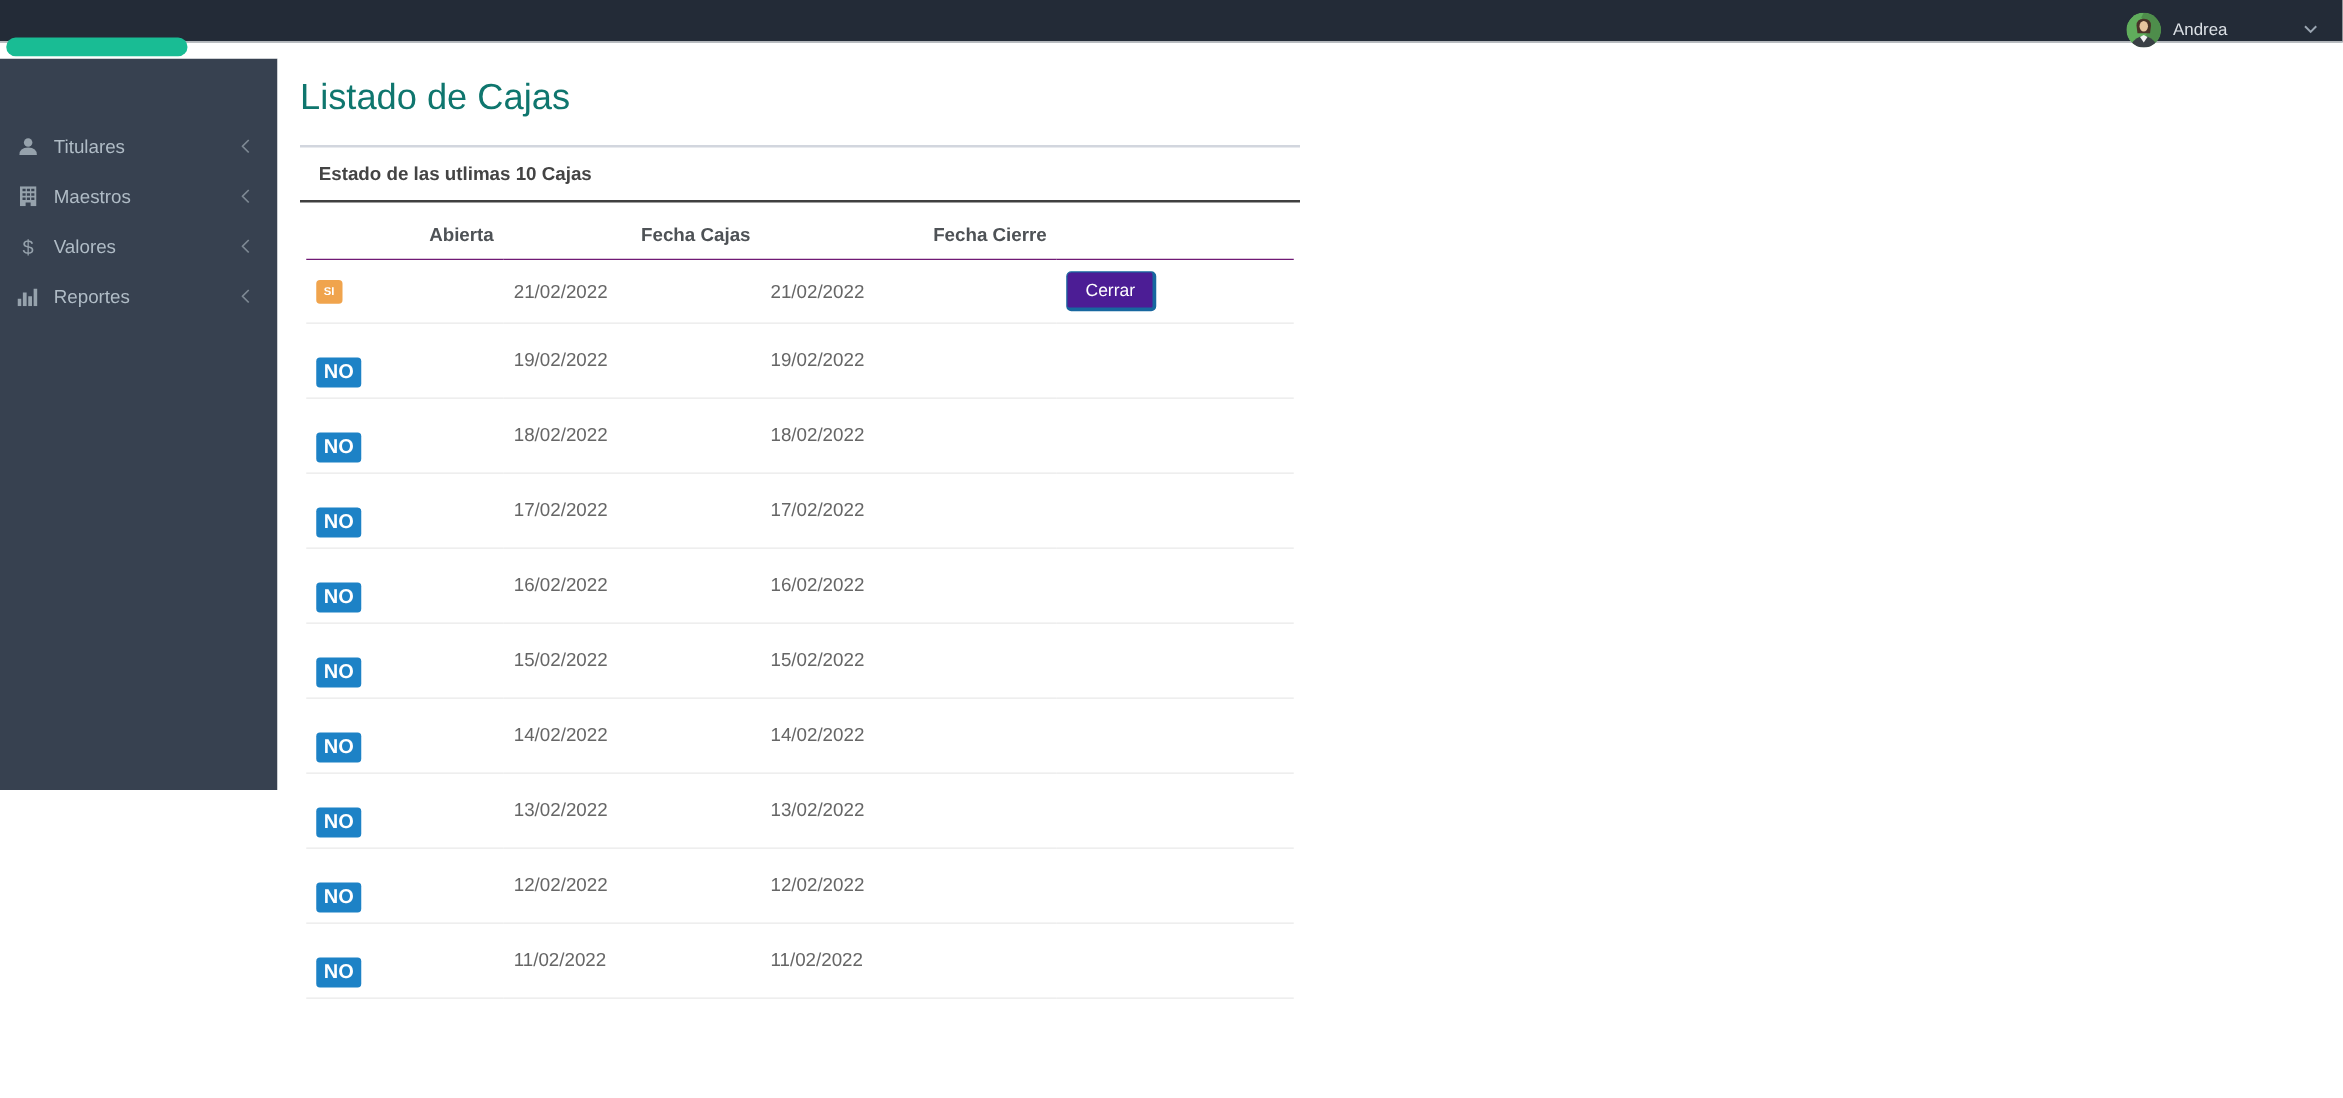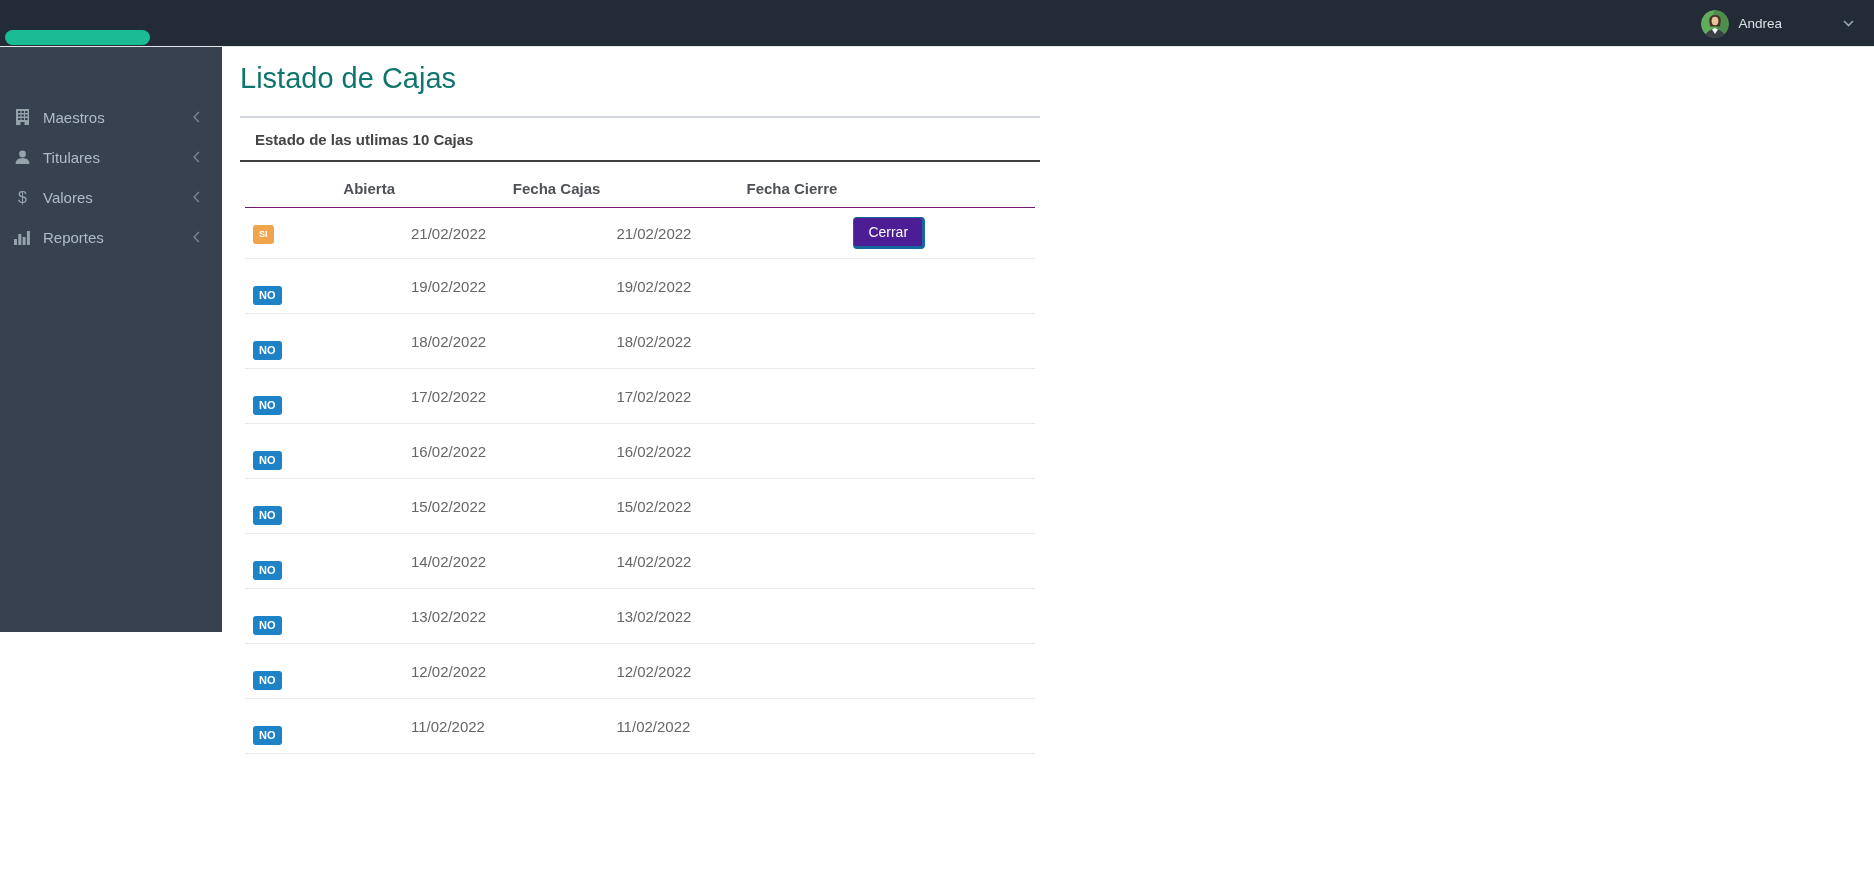--- a/index.html
+++ b/index.html
@@ -6,21 +6,21 @@
   html, body {
     width: 1874px; height: 878px;
     background: #ffffff;
     font-family: "Liberation Sans", sans-serif;
     overflow: hidden;
   }
 
   
   .navbar {
     position: absolute; top: 0; left: 0;
-    width: 1874px; height: 47px;
+    width: 1874px; height: 34px;
     background: #232b37;
     border-bottom: 1px solid #e2e5e8;
     z-index: 10;
   }
   .brand-pill {
     position: absolute; left: 5px; top: 30px;
     width: 145px; height: 15px;
     border-radius: 8px;
     background: #19bc94;
     cursor: pointer;
@@ -107,21 +107,21 @@
   }
   table.cajas tr.row-open td { padding: 9px 8px; }
 
   .badge {
     display: inline-block;
     color: #fff; font-weight: bold;
     border-radius: 3px;
     line-height: 1;
   }
   .badge-si { background: #f0a44d; font-size: 9px; padding: 5px 6px; }
-  .badge-no { background: #1d82c6; font-size: 11px; padding: 4px 6px; margin-top: 19px; }
+  .badge-no { background: #1d82c6; font-size: 16px; padding: 4px 6px; margin-top: 19px; }
 
   .btn-cerrar {
     background: #4c1d95;
     color: #fff; font-size: 14px;
     font-family: "Liberation Sans", sans-serif;
     padding: 6px 14px;
     border: 1px solid #17679f;
     border-right-width: 3px;
     border-bottom-width: 3px;
     border-radius: 4px;
@@ -152,40 +152,40 @@
         </svg>
     </span>
   </div>
 </header>
 
 <aside class="sidebar">
   <ul class="sidebar-menu">
 
     <li class="sidebar-item">
       <span class="mi">
-        <svg width="15" height="16" viewBox="0 0 15 16" fill="currentColor">
-          <path d="M1 0 h13 v16 h-4.5 v-3 h-4 v3 H1 z M3 2 h2.5 v2 H3 z M6.5 2 h2.5 v2 H6.5 z M10 2 h2.5 v2 H10 z M3 5.5 h2.5 v2 H3 z M6.5 5.5 h2.5 v2 H6.5 z M10 5.5 h2.5 v2 H10 z M3 9 h2.5 v2 H3 z M6.5 9 h2.5 v2 H6.5 z M10 9 h2.5 v2 H10 z" fill-rule="evenodd"></path>
-        </svg>
-      </span>
-      <span class="label">Maestros</span>
+        <svg width="15" height="15" viewBox="0 0 15 15" fill="currentColor">
+          <circle cx="7.5" cy="4" r="3.4"></circle>
+          <path d="M0.5 14 q0 -6 7 -6 q7 0 7 6 z"></path>
+        </svg>
+      </span>
+      <span class="label">Titulares</span>
       <span class="chev">
         <svg width="7" height="12" viewBox="0 0 7 12">
             <polyline points="6,1 1,6 6,11" fill="none" stroke="currentColor" stroke-width="1.4"></polyline>
           </svg>
       </span>
     </li>
 
     <li class="sidebar-item">
       <span class="mi">
-        <svg width="15" height="15" viewBox="0 0 15 15" fill="currentColor">
-          <circle cx="7.5" cy="4" r="3.4"></circle>
-          <path d="M0.5 14 q0 -6 7 -6 q7 0 7 6 z"></path>
-        </svg>
-      </span>
-      <span class="label">Titulares</span>
+        <svg width="15" height="16" viewBox="0 0 15 16" fill="currentColor">
+          <path d="M1 0 h13 v16 h-4.5 v-3 h-4 v3 H1 z M3 2 h2.5 v2 H3 z M6.5 2 h2.5 v2 H6.5 z M10 2 h2.5 v2 H10 z M3 5.5 h2.5 v2 H3 z M6.5 5.5 h2.5 v2 H6.5 z M10 5.5 h2.5 v2 H10 z M3 9 h2.5 v2 H3 z M6.5 9 h2.5 v2 H6.5 z M10 9 h2.5 v2 H10 z" fill-rule="evenodd"></path>
+        </svg>
+      </span>
+      <span class="label">Maestros</span>
       <span class="chev">
         <svg width="7" height="12" viewBox="0 0 7 12">
             <polyline points="6,1 1,6 6,11" fill="none" stroke="currentColor" stroke-width="1.4"></polyline>
           </svg>
       </span>
     </li>
 
     <li class="sidebar-item">
       <span class="mi">
         <svg width="15" height="17" viewBox="0 0 15 17">

